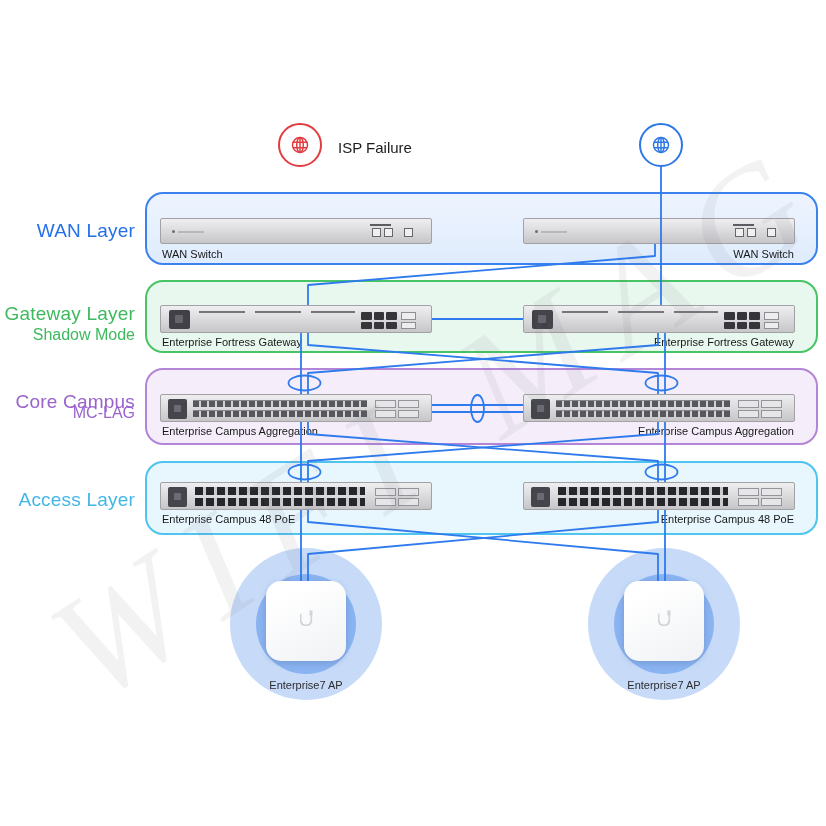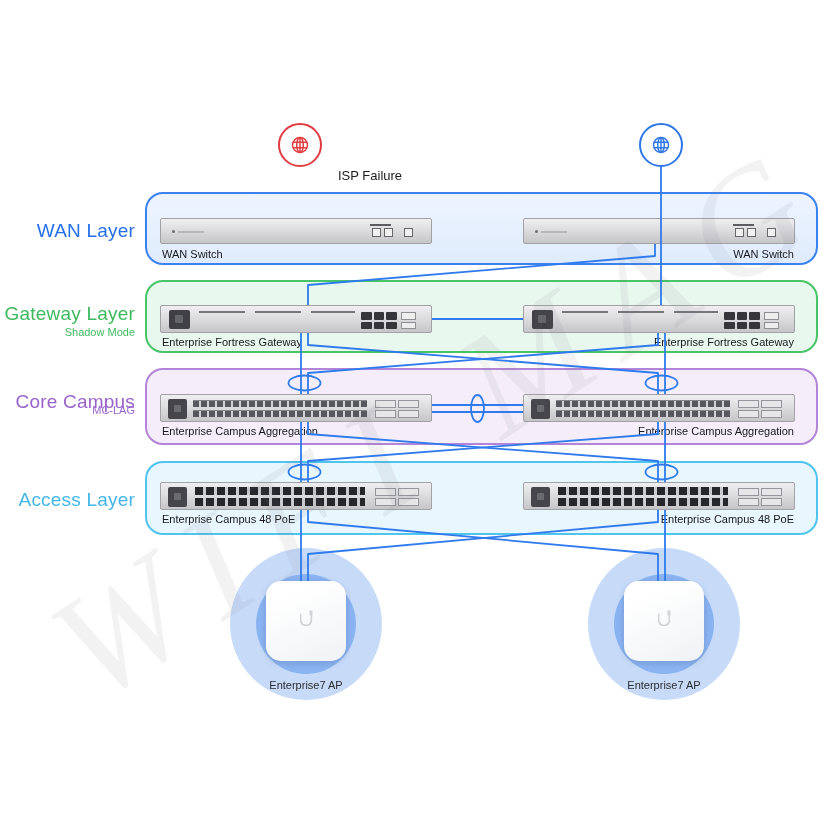--- a/index.html
+++ b/index.html
@@ -11,33 +11,33 @@
   .watermark { position:absolute; left:440px; top:420px; z-index:3;
     transform:translate(-50%,-50%) rotate(-33deg);
     font:italic 150px "Liberation Serif", serif; letter-spacing:26px;
     color:rgba(110,110,125,0.09); white-space:nowrap; pointer-events:none; }
 
   
   .node { position:absolute; width:44px; height:44px; border-radius:50%; background:#fff;
           border:2px solid; display:flex; align-items:center; justify-content:center; z-index:2; }
   .node.red  { left:278px; top:123px; border-color:#e23b3f; color:#e23b3f; }
   .node.blue { left:639px; top:123px; border-color:#2e77e6; color:#2e77e6; }
-  .isp-label { position:absolute; left:338px; top:139px; font-size:13px; color:#1c1c1e; z-index:2;margin-top:29px; }
+  .isp-label { position:absolute; left:338px; top:139px; font-size:15px; color:#1c1c1e; z-index:2; }
 
   
   .layer-box { position:absolute; left:145px; width:673px; border-radius:18px; border:2px solid; z-index:1; }
   .layer-box.wan    { top:192px; height:73px; border-color:#3b82f0; background:linear-gradient(180deg,#eef4fe,#dfecfd); }
   .layer-box.gw     { top:280px; height:73px; border-color:#47c465; background:#e9f8ef; }
   .layer-box.core   { top:368px; height:77px; border-color:#b285d8; background:#f5eefa; }
   .layer-box.access { top:461px; height:74px; border-color:#4fc4ee; background:#e8f6fd; }
 
   
   .layer-label, .layer-sub { position:absolute; left:0; width:135px; text-align:right; z-index:2; }
   .layer-label { font-size:19px; font-weight:500; letter-spacing:.2px; }
-  .layer-sub   { font-size:11px;padding-left:32px; }
+  .layer-sub   { font-size:16px;padding-left:32px; }
   .c-wan    { color:#2470e8; }
   .c-gw     { color:#3eb95e; }
   .c-core   { color:#9a63cc; }
   .c-access { color:#43b7e8; }
 
   
   .device { position:absolute; width:272px; background:linear-gradient(180deg,#efeff1 0%,#dddde0 45%,#c6c6c9 100%);
             border:1px solid #a2a2a6; border-radius:2px; z-index:2; }
   .device.h26 { height:26px; } .device.h28 { height:28px; }
   .dleft  { left:160px; } .dright { left:523px; }

